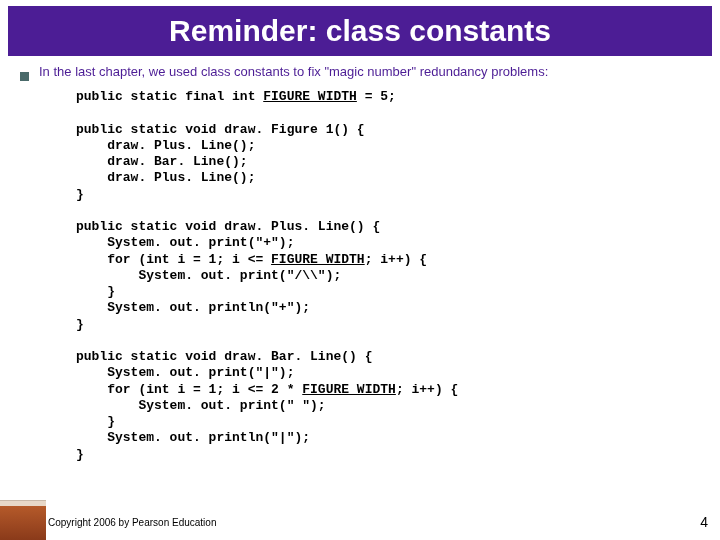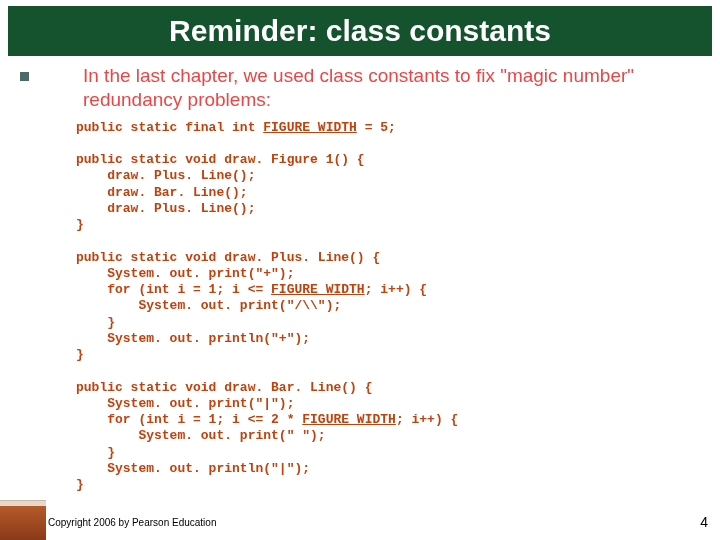--- a/index.html
+++ b/index.html
@@ -5,21 +5,21 @@
   * { margin: 0; padding: 0; box-sizing: border-box; }
   body {
     width: 720px;
     height: 540px;
     background: #ffffff;
     font-family: Verdana, Geneva, sans-serif;
     position: relative;
     overflow: hidden;
   }
   .title-bar {
-    background: #14532d;
+    background: #4c1d95;
     color: #ffffff;
     font-size: 30px;
     font-weight: bold;
     padding: 8px 0 8px 0;
     text-align: center;
     margin: 6px 8px 0 8px;
   }
   .body-area {
     padding: 8px 28px 0 20px;
   }
@@ -30,31 +30,30 @@
   }
   .bullet-square {
     width: 9px;
     height: 9px;
     background: #4a6a6a;
     flex: 0 0 auto;
     margin-top: 8px;
     margin-right: 10px;
   }
   .bullet-text {
-    font-size: 19px;
+    font-size: 13px;
     line-height: 1.25;
-    color: #ef4444;
-    margin-left: 44px;
+    color: #4c1d95;
   }
   .code-block {
     font-family: "Courier New", Courier, monospace;
     font-size: 13px;
     font-weight: bold;
     white-space: pre;
-    color: #c2410c;
+    color: #000000;
     padding-left: 56px;
     line-height: 1.25;
     margin-top: 6px;
   }
   .u { text-decoration: underline; }
   .footer {
     position: absolute;
     left: 48px;
     bottom: 12px;
     font-size: 10px;

